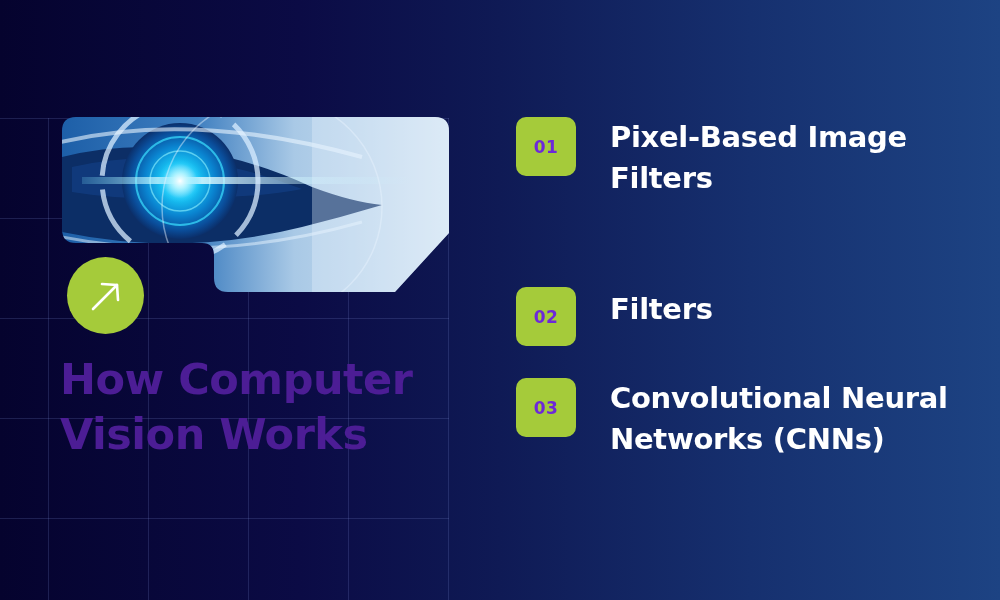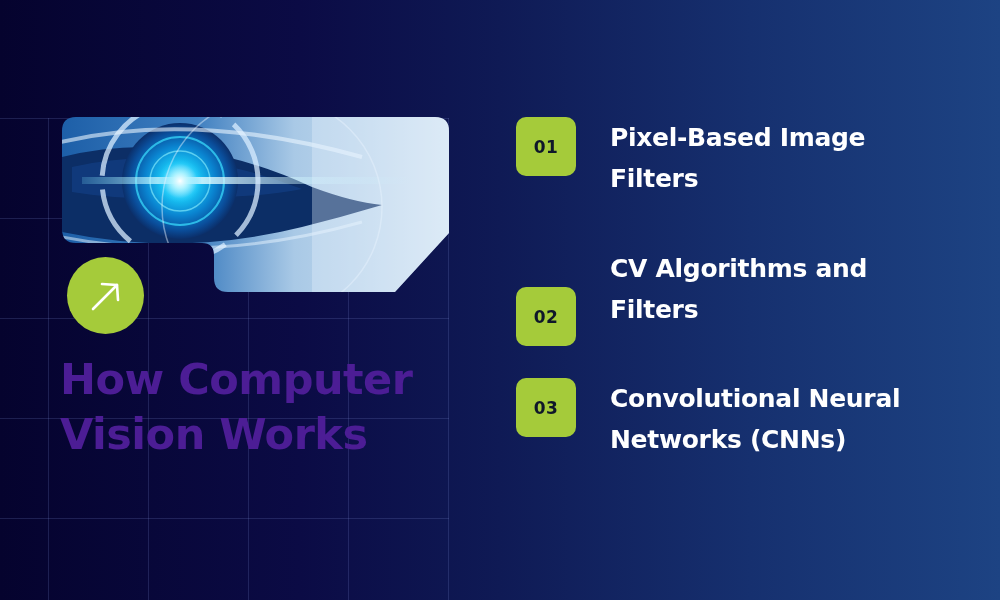--- a/index.html
+++ b/index.html
@@ -21,25 +21,25 @@
     .page-title {
       position: absolute; left: 60px; top: 352px; margin: 0;
       color: #4c1d95; font-weight: bold; font-size: 43px; line-height: 55px; letter-spacing: -0.5px;
       font-family: "DejaVu Sans", sans-serif;
     }
     .steps { position: absolute; left: 516px; top: 117px; width: 460px; }
     .step { position: absolute; left: 0; width: 460px; height: 100px; }
     .step-badge {
       position: absolute; left: 0; top: 0; width: 60px; height: 59px; border-radius: 10px;
       display: flex; align-items: center; justify-content: center;
-      color: #0f172a; font-weight: bold; font-size: 17px; letter-spacing: 0.5px;
+      color: #6d28d9; font-weight: bold; font-size: 17px; letter-spacing: 0.5px;
     }
     .step-title {
       position: absolute; left: 94px; top: 0px; margin: 0; width: 360px;
-      color: #ffffff; font-weight: bold; font-size: 25px; line-height: 41px;
+      color: #ffffff; font-weight: bold; font-size: 29px; line-height: 41px;
       font-family: "DejaVu Sans", sans-serif; letter-spacing: -0.3px;
     }
   </style>
 </head>
 <body>
 
 <div class="grid">
   <div class="h" style="top:118px"></div>
   <div class="h" style="top:218px"></div>
   <div class="h" style="top:318px"></div>
@@ -120,21 +120,21 @@
   <div class="step" style="top:0px">
     <div class="step-badge" style="background:#a5cb3a;">01</div>
     <h2 class="step-title">
       <span>Pixel-Based Image</span><br>
       <span>Filters</span>
     </h2>
   </div>
   <div class="step" style="top:131px">
     <div class="step-badge" style="background:#a5cb3a;margin-top:39px;">02</div>
     <h2 class="step-title">
-      <span>CV Algorithms and</span><br>
+      <br>
       <span>Filters</span>
     </h2>
   </div>
   <div class="step" style="top:261px">
     <div class="step-badge" style="background:#a5cb3a;">03</div>
     <h2 class="step-title">
       <span>Convolutional Neural</span><br>
       <span>Networks (CNNs)</span>
     </h2>
   </div>

